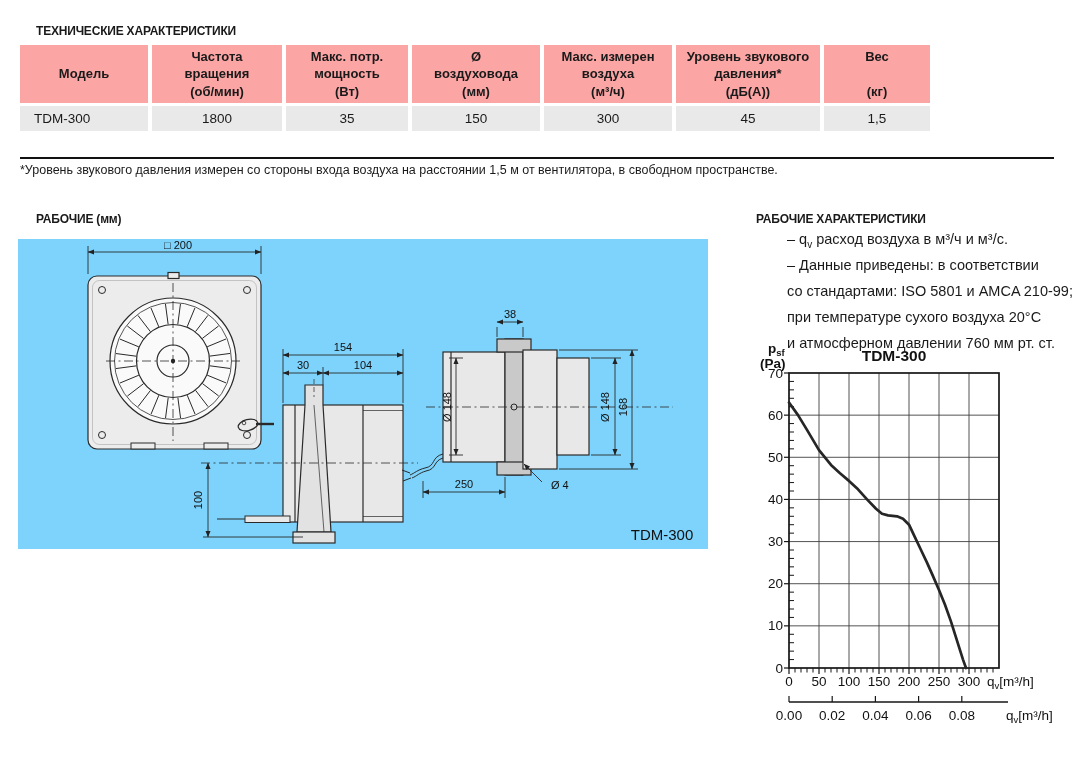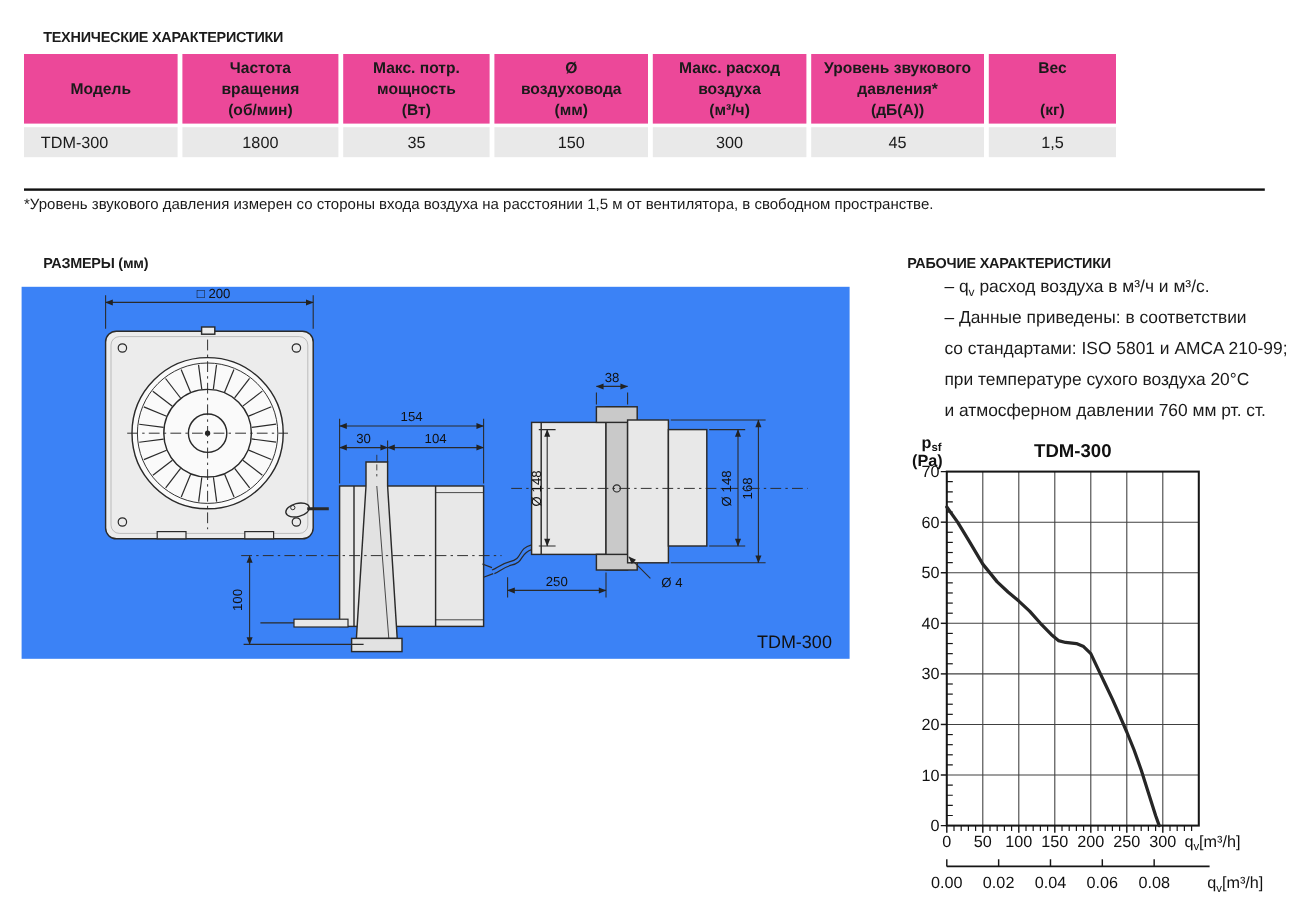--- a/index.html
+++ b/index.html
@@ -1,51 +1,51 @@
 <!DOCTYPE html>
 <html><head>
 <meta charset="utf-8">
 <style>
   html,body{margin:0;padding:0;background:#fff;}
   body{width:1074px;height:763px;position:relative;font-family:"Liberation Sans",sans-serif;color:#1a1a1a;overflow:hidden;}
   .abs{position:absolute;}
   h1.sec{font-size:12px;font-weight:bold;letter-spacing:-0.2px;margin:16px;}
   
   .spec-grid{display:grid;grid-template-columns:128px 130px 122px 128px 128px 144px 106px;column-gap:4px;row-gap:3px;}
-  .hcell{background:#ec4899;height:58px;display:flex;align-items:center;justify-content:center;text-align:center;font-weight:bold;font-size:13px;line-height:1.32;white-space:pre-line;}
+  .hcell{background:#fca5a5;height:58px;display:flex;align-items:center;justify-content:center;text-align:center;font-weight:bold;font-size:13px;line-height:1.32;white-space:pre-line;}
   .dcell{background:#e9e9e9;height:25px;display:flex;align-items:center;justify-content:center;font-size:13.5px;}
   .dcell.left{justify-content:flex-start;padding-left:14px;box-sizing:border-box;}
   .footnote{font-size:12.5px;margin-top:28px;}
   .rule{border-top:2px solid #111;height:0;}
   
   .note-line{font-size:14.5px;line-height:20px;white-space:nowrap;margin-left:47px;}
   .note-line sub{font-size:10px;}
   
-  .draw-panel{background:#3b82f6;}
+  .draw-panel{background:#7dd3fc;}
   svg text{font-family:"Liberation Sans",sans-serif;fill:#111;}
   .dimtxt{font-size:11px;}
   .modeltxt{font-size:15px;}
 </style>
 </head>
 <body>
 
 <h1 class="sec abs" style="left:20px;top:8px;">ТЕХНИЧЕСКИЕ ХАРАКТЕРИСТИКИ</h1>
 
 <div class="spec-grid abs" style="left:20px;top:45px;width:910px;">
   <div class="hcell">Модель</div>
   <div class="hcell">Частота
 вращения
 (об/мин)</div>
   <div class="hcell">Макс. потр.
 мощность
 (Вт)</div>
   <div class="hcell">Ø
 воздуховода
 (мм)</div>
-  <div class="hcell">Макс. расход
+  <div class="hcell">Макс. измерен
 воздуха
 (м³/ч)</div>
   <div class="hcell">Уровень звукового
 давления*
 (дБ(А))</div>
   <div class="hcell">Вес
 
 (кг)</div>
 
   <div class="dcell left">TDM-300</div>
@@ -54,21 +54,21 @@
   <div class="dcell">150</div>
   <div class="dcell">300</div>
   <div class="dcell">45</div>
   <div class="dcell">1,5</div>
 </div>
 
 <div class="footnote abs" style="left:20px;top:135px;">*Уровень звукового давления измерен со стороны входа воздуха на расстоянии 1,5 м от вентилятора, в свободном пространстве.</div>
 
 <div class="rule abs" style="left:20px;top:157px;width:1034px;"></div>
 
-<h1 class="sec abs" style="left:20px;top:196px;">РАЗМЕРЫ (мм)</h1>
+<h1 class="sec abs" style="left:20px;top:196px;">РАБОЧИЕ (мм)</h1>
 <h1 class="sec abs" style="left:740px;top:196px;">РАБОЧИЕ ХАРАКТЕРИСТИКИ</h1>
 
 <div class="abs" style="left:740px;top:229px;width:330px;">
   <div class="note-line"><span>– q</span><sub>v</sub><span> расход воздуха в м³/ч и м³/с.</span></div>
   <div class="note-line"><span>– Данные приведены: в соответствии</span><sub></sub><span></span></div>
   <div class="note-line"><span>со стандартами: ISO 5801 и AMCA 210-99;</span><sub></sub><span></span></div>
   <div class="note-line"><span>при температуре сухого воздуха 20°C</span><sub></sub><span></span></div>
   <div class="note-line"><span>и атмосферном давлении 760 мм рт. ст.</span><sub></sub><span></span></div>
 </div>
 
@@ -206,21 +206,21 @@
     <text class="dimtxt" x="591" y="168" text-anchor="middle" transform="rotate(-90 591 168)" stroke="none">Ø 148</text>
     <text class="dimtxt" x="609" y="168" text-anchor="middle" transform="rotate(-90 609 168)" stroke="none">168</text>
     <text class="dimtxt" x="446" y="249" text-anchor="middle" stroke="none">250</text>
     <text class="dimtxt" x="533" y="250" text-anchor="start" stroke="none">Ø 4</text>
   </g>
 
   <text class="modeltxt" x="644" y="301" text-anchor="middle">TDM-300</text>
 </svg>
 </div>
 
-<div class="abs" style="left:740px;top:360px;width:334px;height:403px;">
+<div class="abs" style="left:740px;top:340px;width:334px;height:403px;">
 <svg id="perf-chart" width="334" height="403" viewBox="0 0 334 403">
   <text x="28" y="13" font-size="13.5" font-weight="bold"><tspan>p</tspan><tspan dy="3" font-size="9.5">sf</tspan></text>
   <text x="20" y="28" font-size="13.5" font-weight="bold">(Pa)</text>
   <text x="154" y="21" text-anchor="middle" font-size="15.5" font-weight="bold">TDM-300</text>
   <g id="chart-grid">
         <line x1="79" y1="33" x2="79" y2="328" stroke="#404040" stroke-width="0.9"></line>
         <line x1="109" y1="33" x2="109" y2="328" stroke="#404040" stroke-width="0.9"></line>
         <line x1="139" y1="33" x2="139" y2="328" stroke="#404040" stroke-width="0.9"></line>
         <line x1="169" y1="33" x2="169" y2="328" stroke="#404040" stroke-width="0.9"></line>
         <line x1="199" y1="33" x2="199" y2="328" stroke="#404040" stroke-width="0.9"></line>

